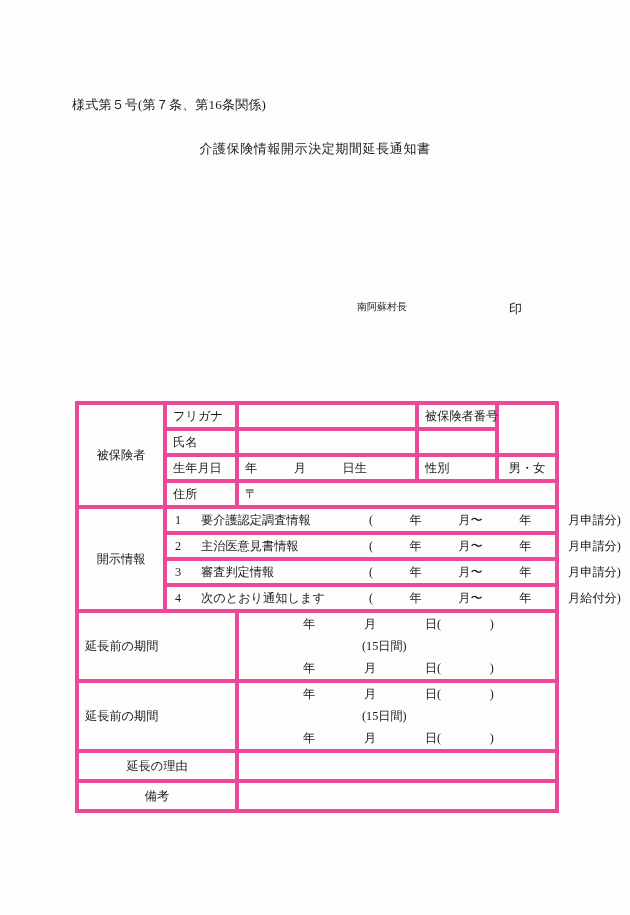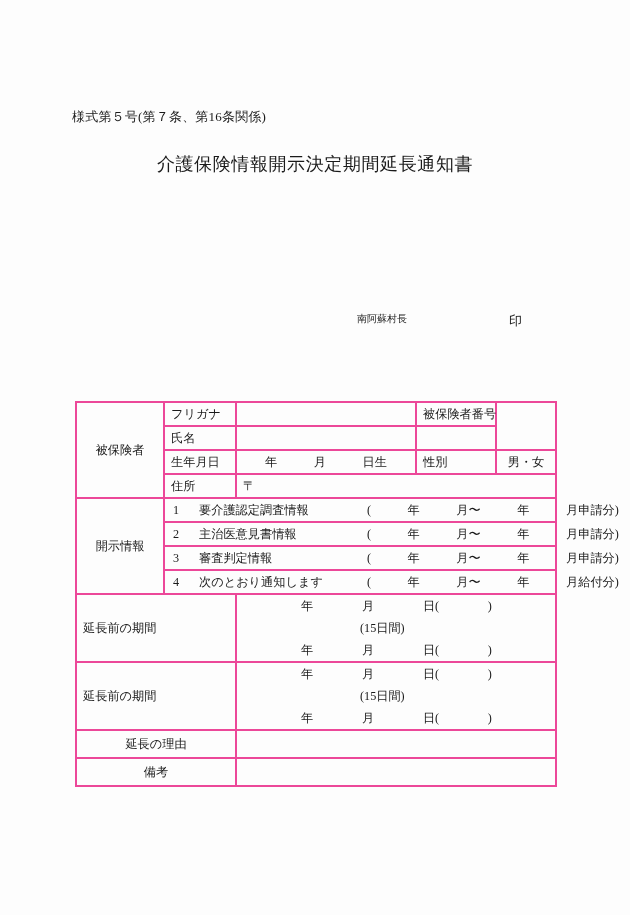--- a/index.html
+++ b/index.html
@@ -15,35 +15,35 @@
     position: relative;
     overflow: hidden;
   }
 
   .page {
     position: absolute;
     inset: 0;
   }
 
   
-  .abs { position: absolute; white-space: pre; margin-top: 12px; }
+  .abs { position: absolute; white-space: pre; }
 
   .form-no {
     left: 72px;
     top: 96px;
     font-size: 13px;
     letter-spacing: 0.2px;
   }
 
   .doc-title {
     left: 0;
     right: 0;
     top: 140px;
     text-align: center;
-    font-size: 18px;
+    font-size: 13px;
     letter-spacing: 0.6px;
     white-space: pre;
   }
 
   .ref-block {
     position: absolute;
     left: 462px;
     top: 181px;
     font-size: 13px;
     line-height: 22px;
@@ -89,35 +89,35 @@
   .form-table {
     position: absolute;
     left: 75px;
     top: 401px;
     width: 480px;
     border-collapse: collapse;
     table-layout: fixed;
     font-size: 12.2px;
   }
   .form-table td {
-    border: 2px solid #ec4899;
+    border: 4px solid #ec4899;
     padding: 0 6px;
     height: 22px;
     vertical-align: middle;
     white-space: pre;
   }
   .label-left { text-align: left; }
   .label-top {
     vertical-align: top;
     padding-top: 4px;
     text-align: center;
   }
   .blank-cell { }
 
-  .dob-val { text-align: center; padding-right: 10px; margin-top: 24px; }
+  .dob-val { text-align: left; padding-right: 10px; margin-top: 24px; }
   .sex-val { text-align: center; }
 
   .item-row td.item-text {
     text-align: left;
     padding-left: 8px;
   }
   .item-no { display: inline-block; width: 26px; }
   .item-name { display: inline-block; width: 168px; }
   .item-range { }
 

